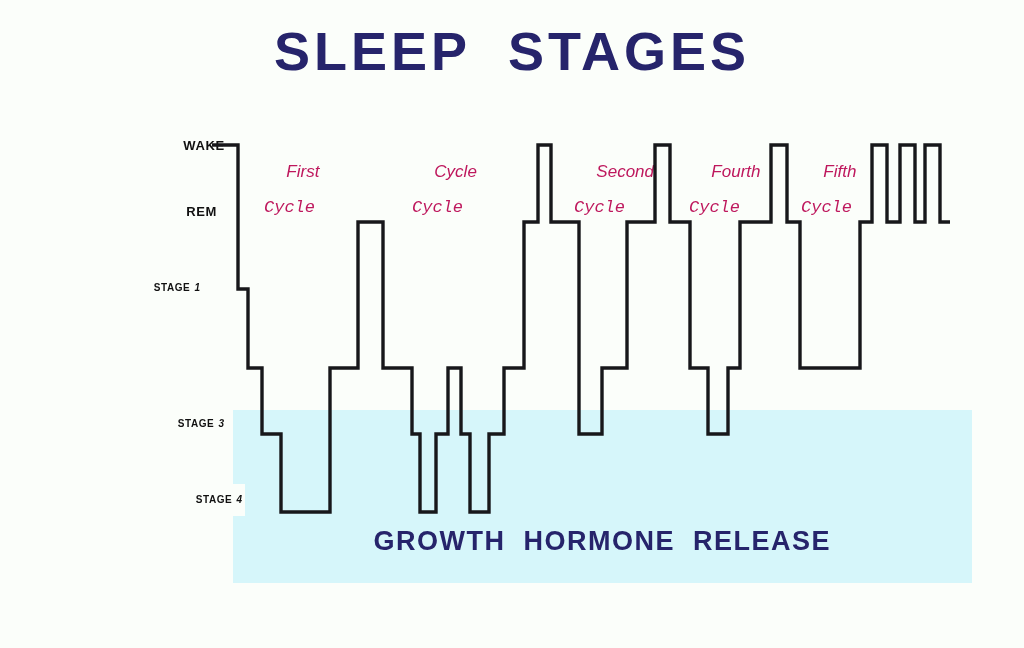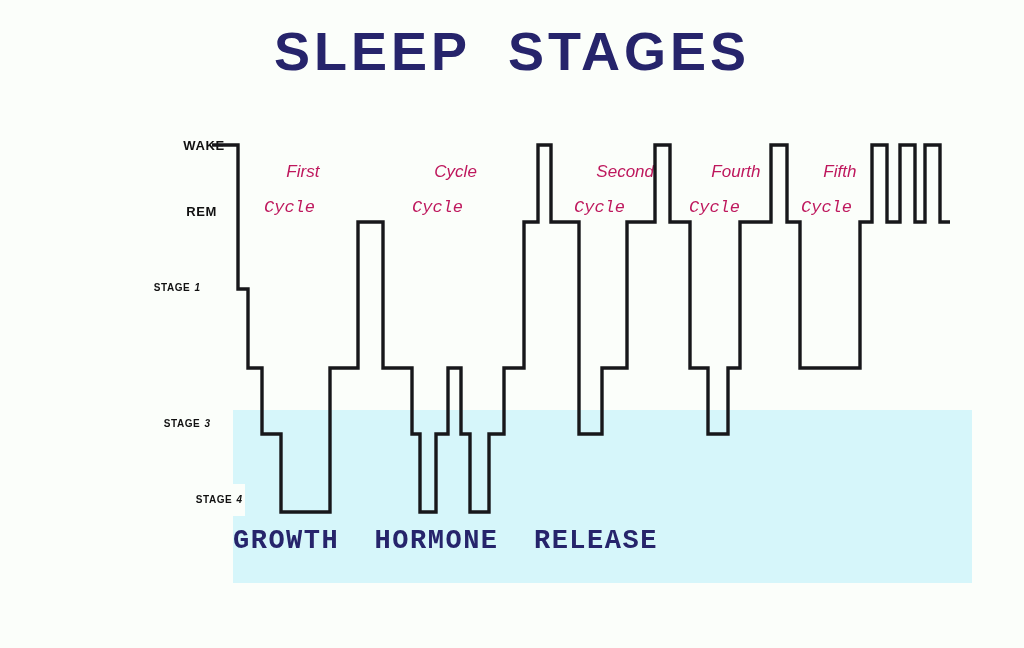--- a/index.html
+++ b/index.html
@@ -52,28 +52,27 @@
     width: 739px;
     height: 173px;
     background: #d6f6fa;
   }
 
   .gh-label {
     position: absolute;
     left: 233px;
     top: 528px;
     width: 598px;
-    text-align: left;
+    text-align: right;
     font-size: 27px;
     font-weight: 700;
     letter-spacing: 1.5px;
     color: #26246b;
     white-space: pre;
     line-height: 1;
-    font-family: Liberation Mono, monospace;
   }
 
   
   .y-label {
     position: absolute;
     font-size: 10px;
     font-weight: 700;
     color: #111111;
     white-space: pre;
     line-height: 1;
@@ -87,21 +86,21 @@
   }
   .y-label .stage-num {
     font-style: italic;
     font-weight: 700;
     padding-left: 4px;
   }
   .y-label.wake  { left: 155px; top: 145px; font-size: 13px; letter-spacing: 0.6px; }
   .y-label.rem   { left: 158px; top: 211px; font-size: 13px; letter-spacing: 0.6px; text-align: center; }
   .y-label.s1    { left: 134px; top: 288px; }
   .y-label.s2    { left: 150px; top: 361px; }
-  .y-label.s3    { left: 144px; top: 424px; }
+  .y-label.s3    { left: 158px; top: 424px; }
   .y-label.s4    { left: 176px; top: 500px; }
 
   
   .cycle-label {
     position: absolute;
     font-size: 17px;
     font-style: italic;
     font-weight: 400;
     color: #be185d;
     line-height: 1.05;

